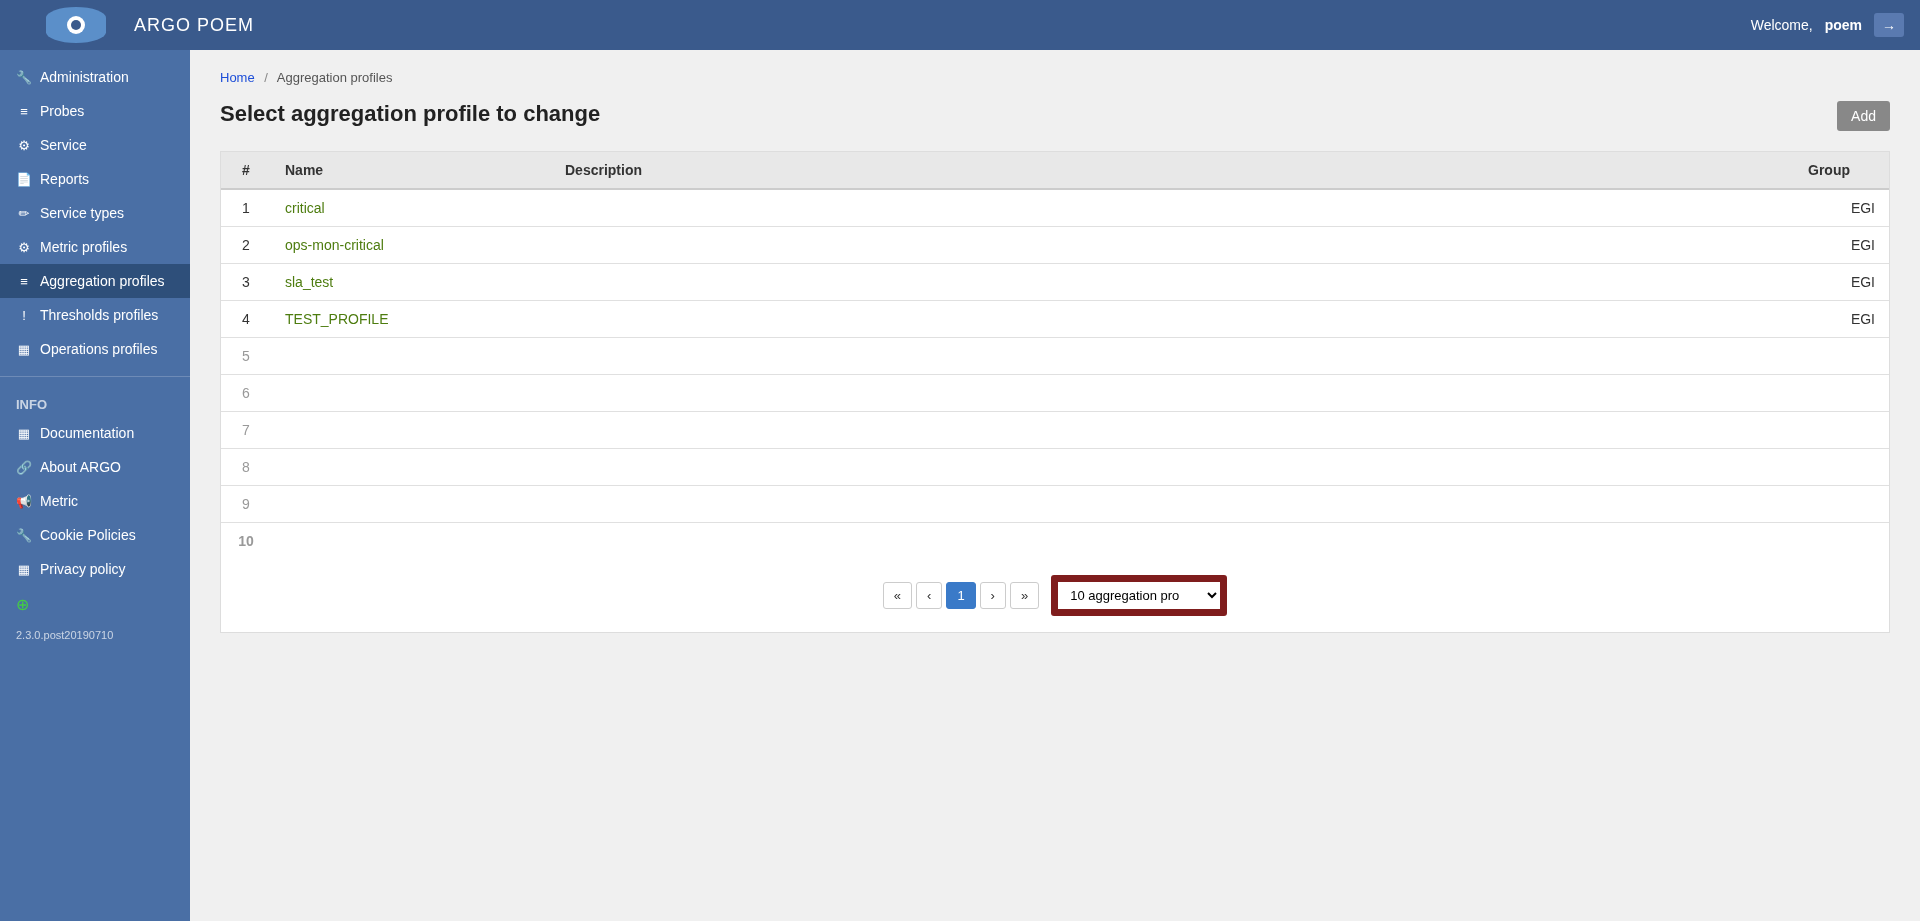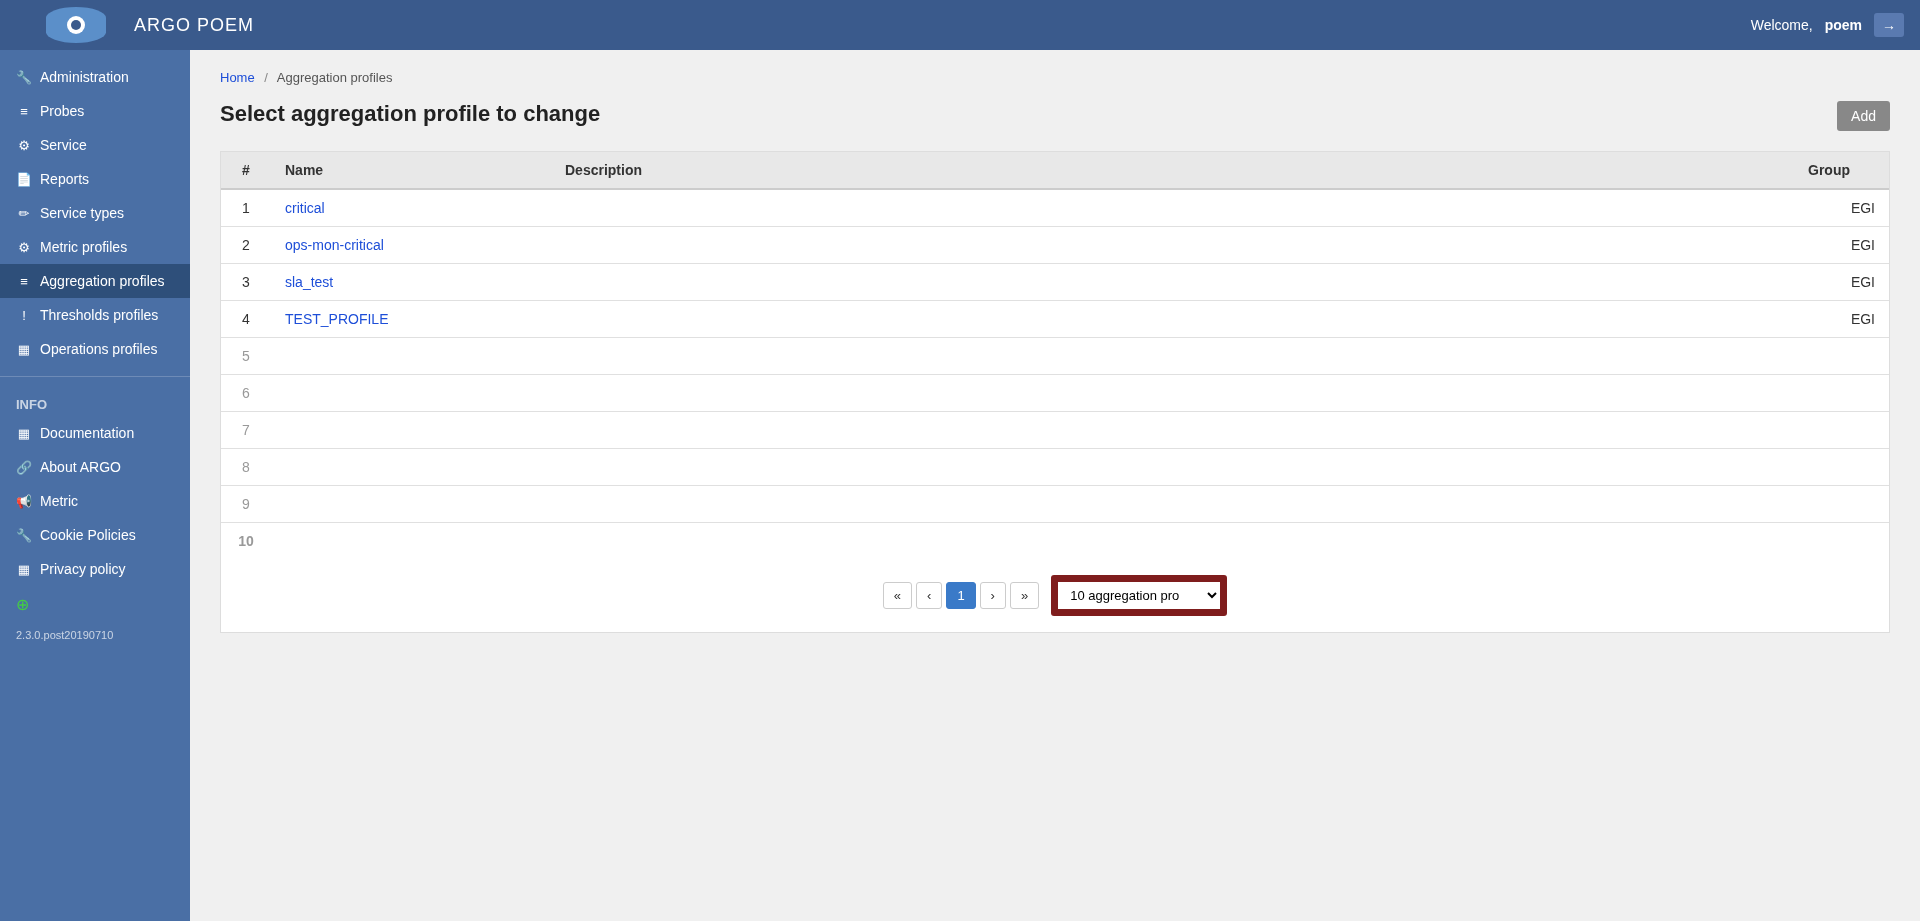--- a/index.html
+++ b/index.html
@@ -145,21 +145,21 @@
     th.center { text-align: center; }
     th.right { text-align: center; }
     td {
       border-bottom: 1px solid #e0e0e0;
       padding: 10px 14px;
       font-size: 14px;
       color: #333;
     }
     td.num { color: #888; text-align: center; width: 50px; }
     td.group { text-align: right; }
-    td a { color: #1d4ed8; text-decoration: none; }
+    td a { color: #4d7c0f; text-decoration: none; }
     tr:last-child td { border-bottom: none; font-weight: bold; }
 
     
     .pagination-row {
       display: flex;
       justify-content: center;
       align-items: center;
       gap: 4px;
       padding: 16px;
     }

